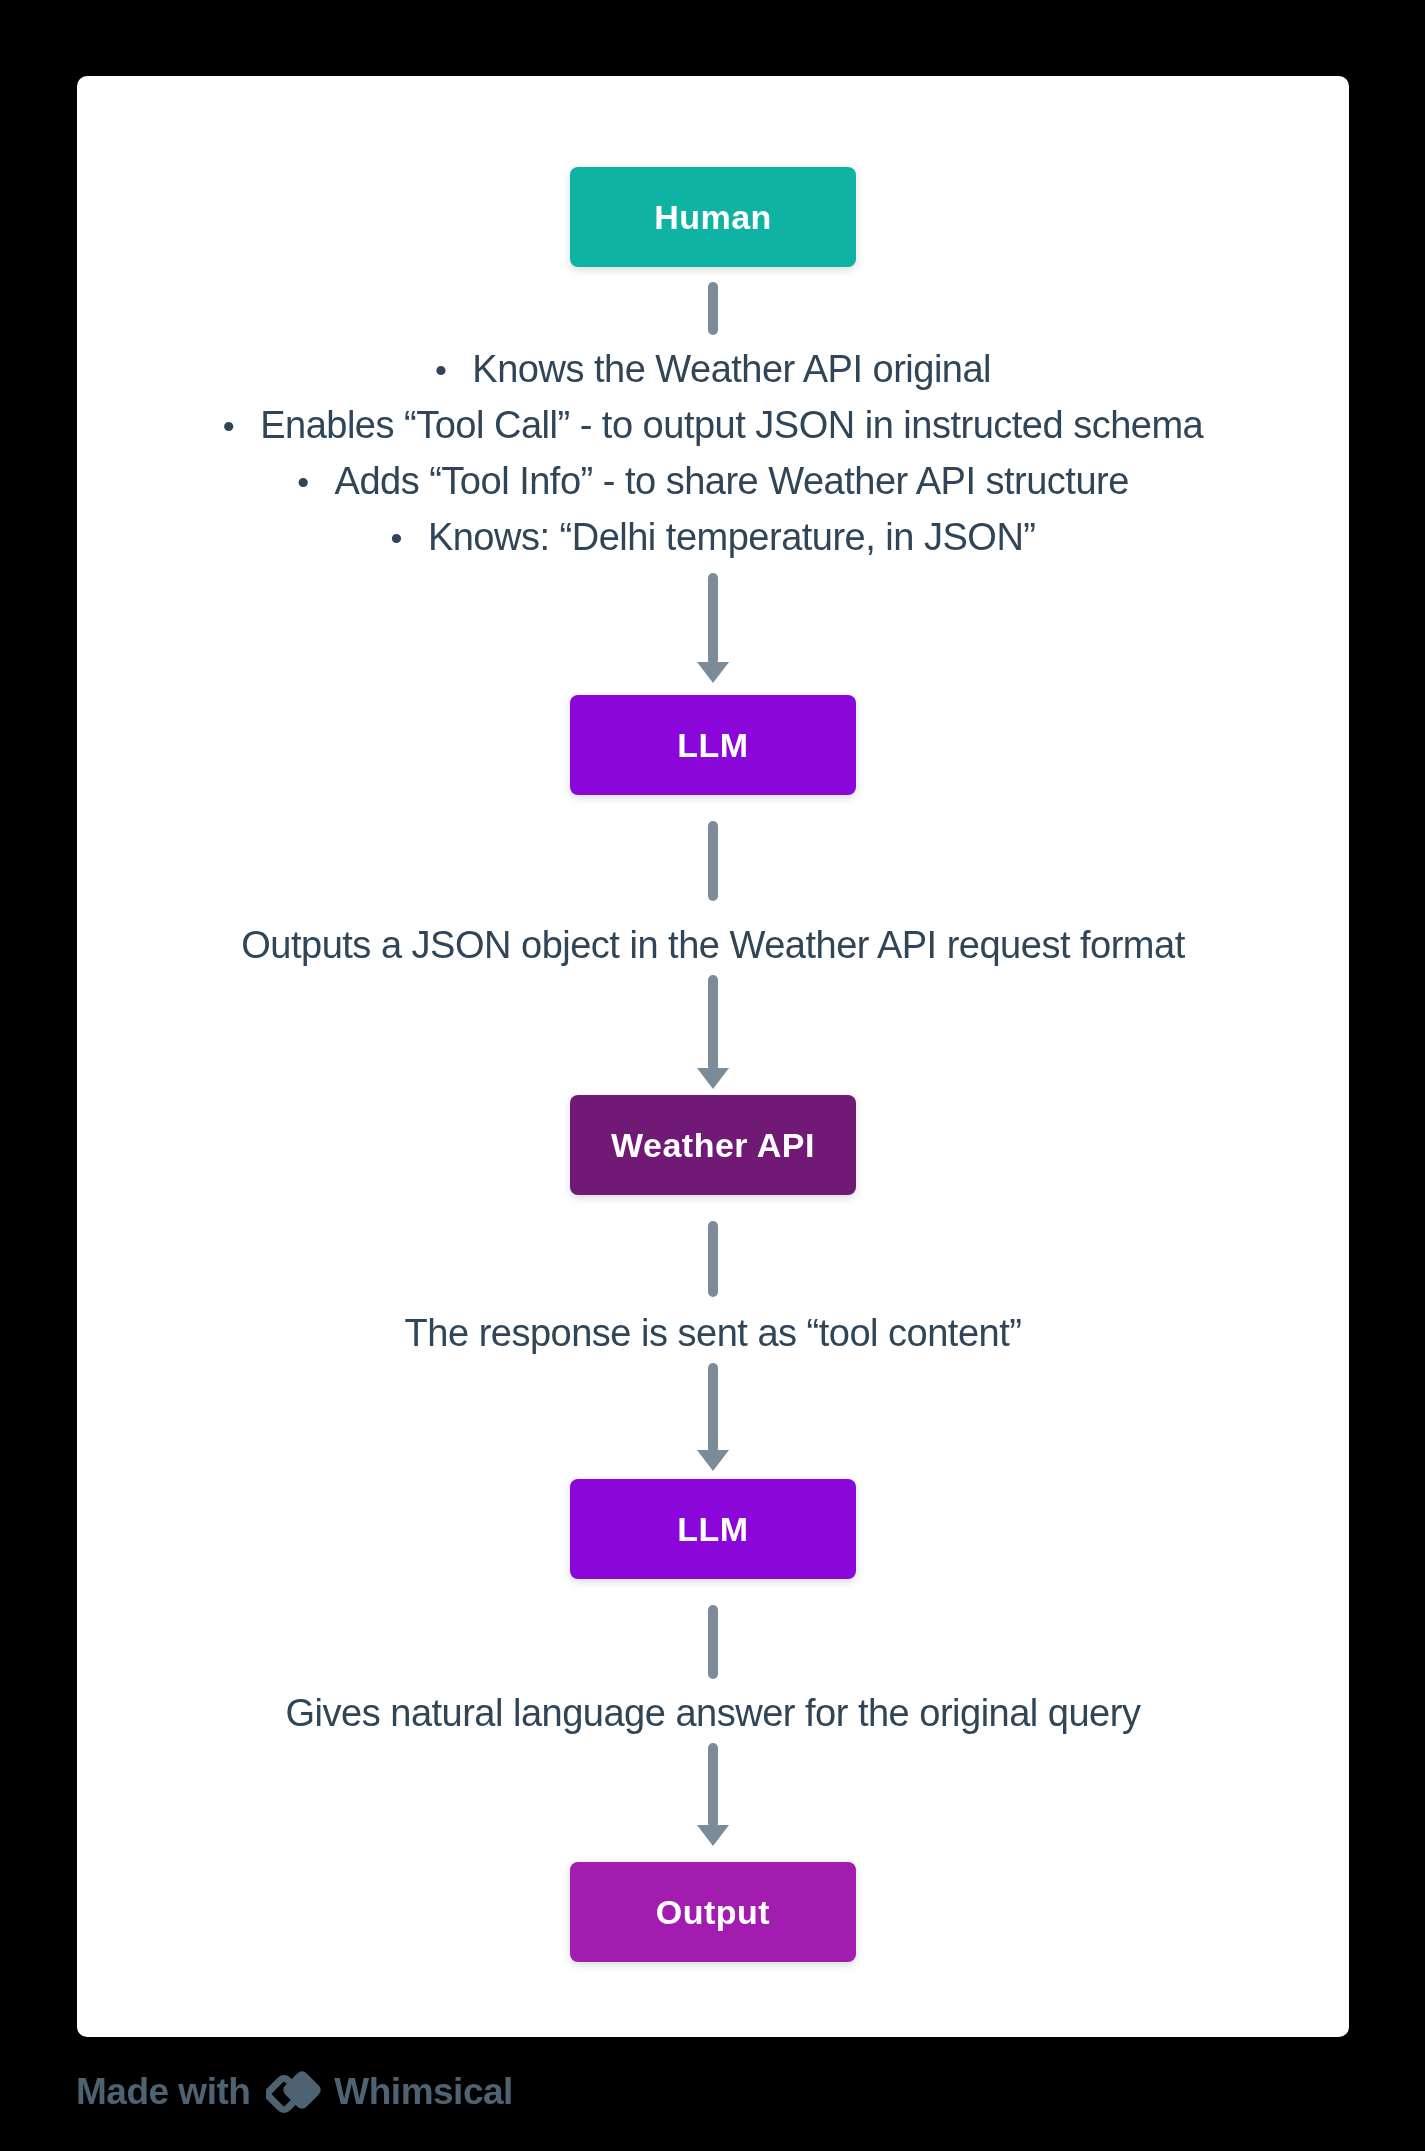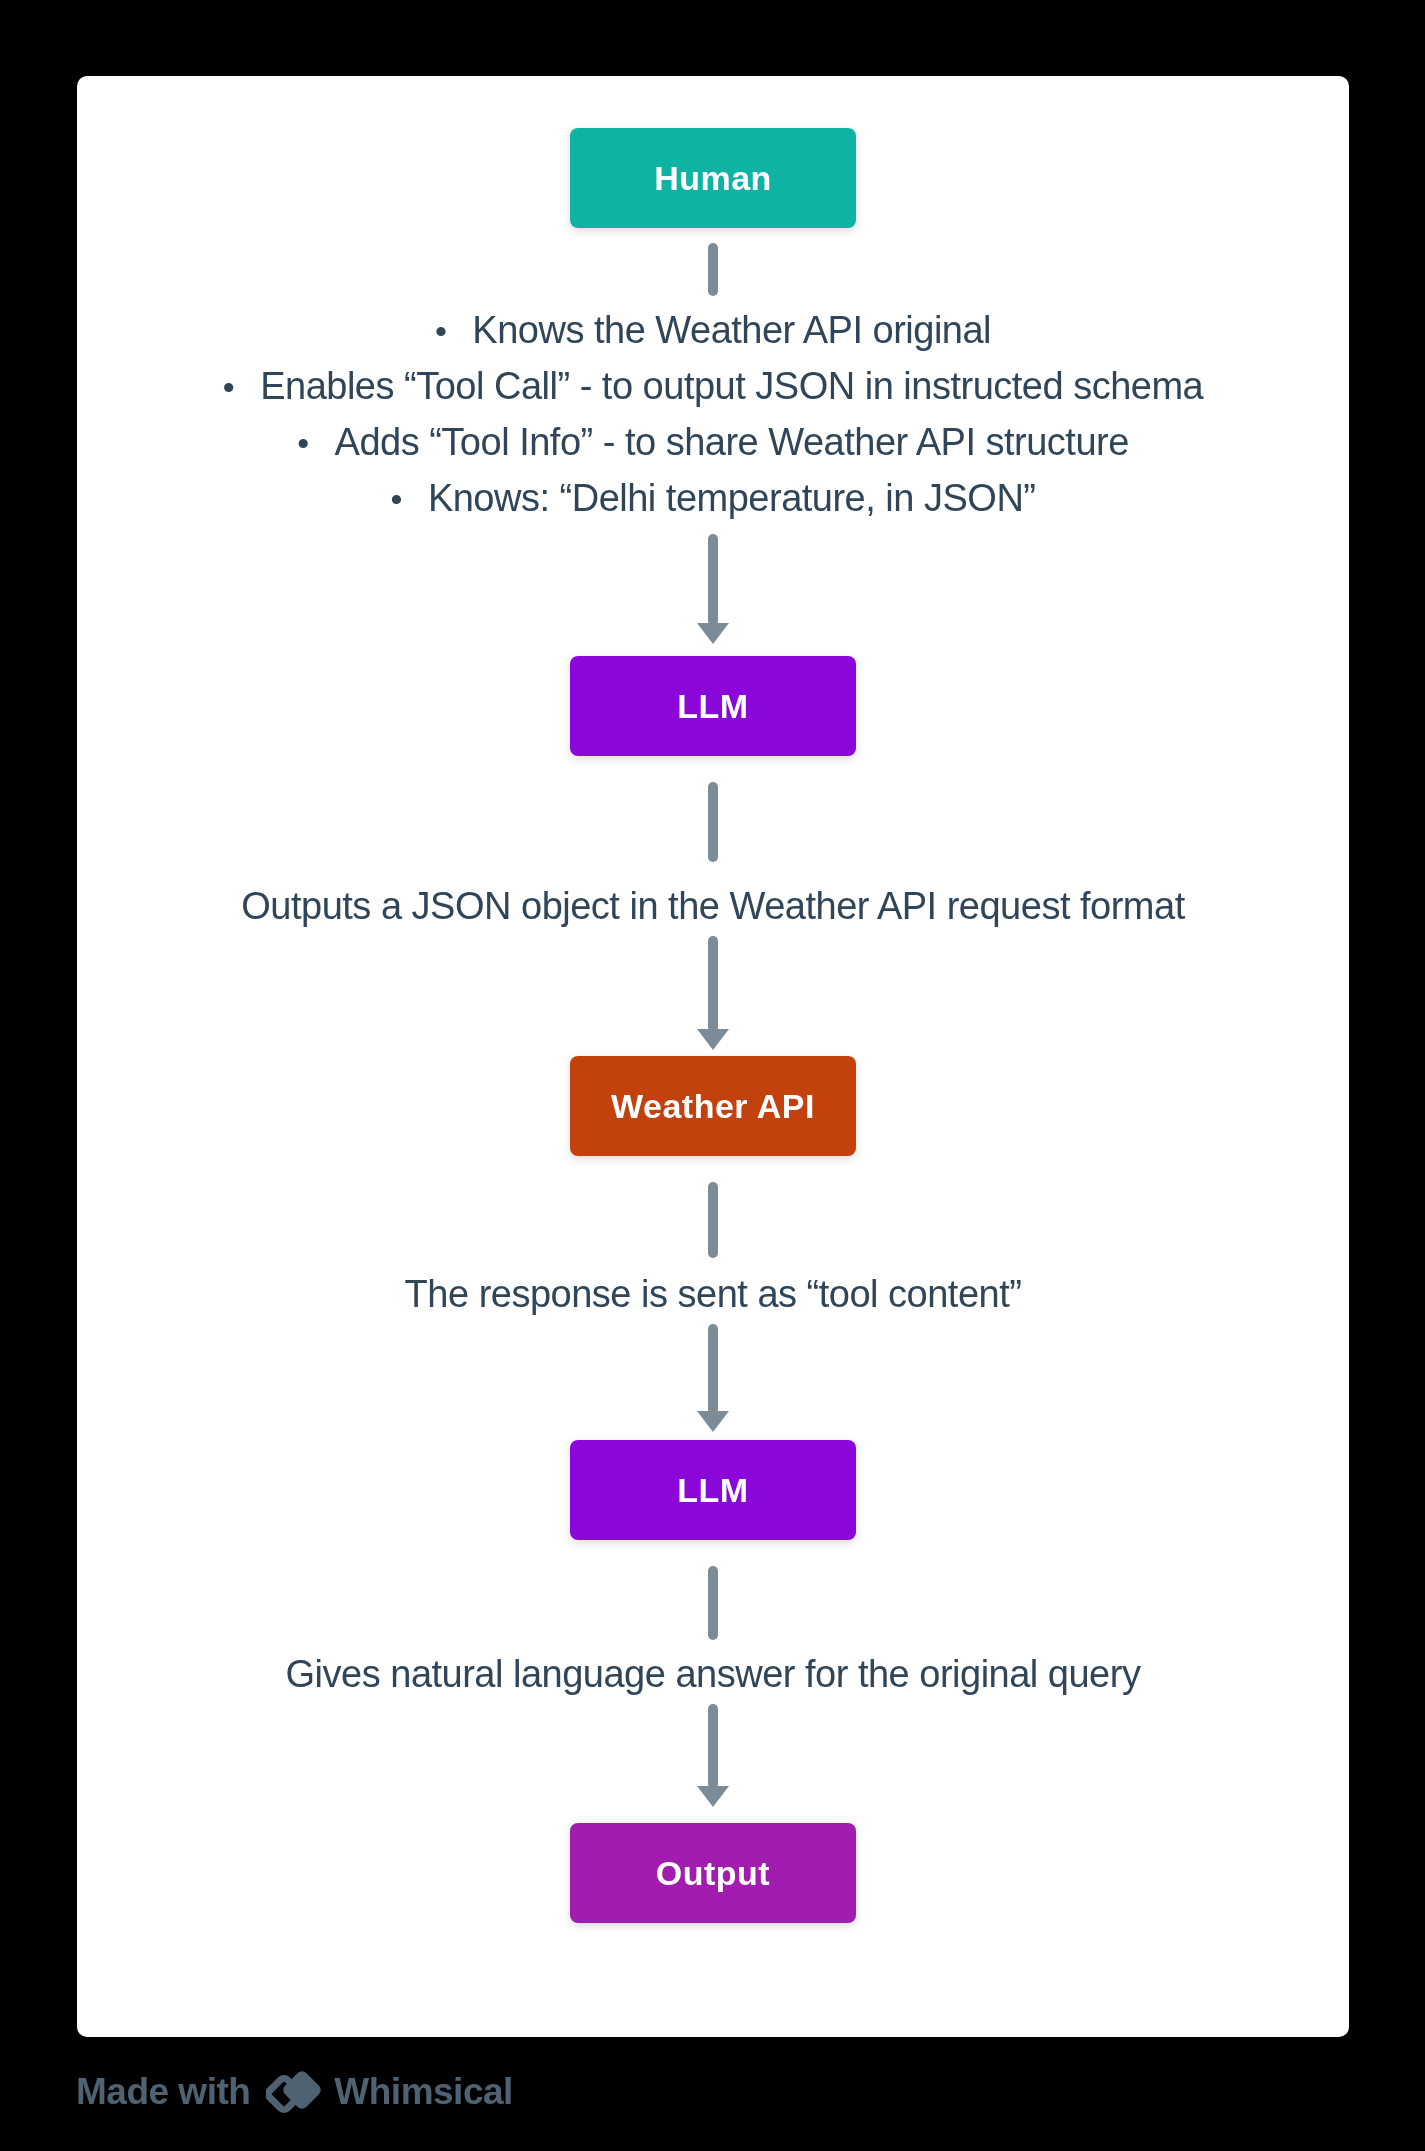--- a/index.html
+++ b/index.html
@@ -96,21 +96,21 @@
   .edge-label {
     height: 44px;
     line-height: 44px;
     font-size: 38px;
     color: #304557;
     letter-spacing: -0.5px;
     white-space: nowrap;
     flex: none;
   }
   
-  .m-human   { margin-top: 52px; }
+  .m-human   { margin-top: 91px; }
   .stub-1    { margin-top: 15px; height: 53px; }
   .arrow-1   { margin-top: 8px; }  .arrow-1 .arrow-line { height: 92px; }
   .m-llm1    { margin-top: 12px; }
   .stub-2    { margin-top: 26px; height: 80px; }
   .label-1   { margin-top: 22px; }
   .arrow-2   { margin-top: 8px; }  .arrow-2 .arrow-line { height: 96px; }
   .m-weather { margin-top: 6px; }
   .stub-3    { margin-top: 26px; height: 76px; }
   .label-2   { margin-top: 14px; }
   .arrow-3   { margin-top: 8px; }  .arrow-3 .arrow-line { height: 90px; }
@@ -176,21 +176,21 @@
 
       <div class="node m-llm1" style="background-color: rgb(139, 6, 216);">LLM</div>
 
       <div class="stub stub-2"></div>
       <div class="edge-label label-1">Outputs a JSON object in the Weather API request format</div>
       <div class="arrow arrow-2">
         <div class="arrow-line"></div>
         <div class="arrow-head"></div>
       </div>
 
-      <div class="node m-weather" style="background-color: #c2410c;">Weather API</div>
+      <div class="node m-weather" style="background-color: #701a75;">Weather API</div>
 
       <div class="stub stub-3"></div>
       <div class="edge-label label-2">The response is sent as “tool content”</div>
       <div class="arrow arrow-3">
         <div class="arrow-line"></div>
         <div class="arrow-head"></div>
       </div>
 
       <div class="node m-llm2" style="background-color: rgb(139, 6, 216);">LLM</div>
 

